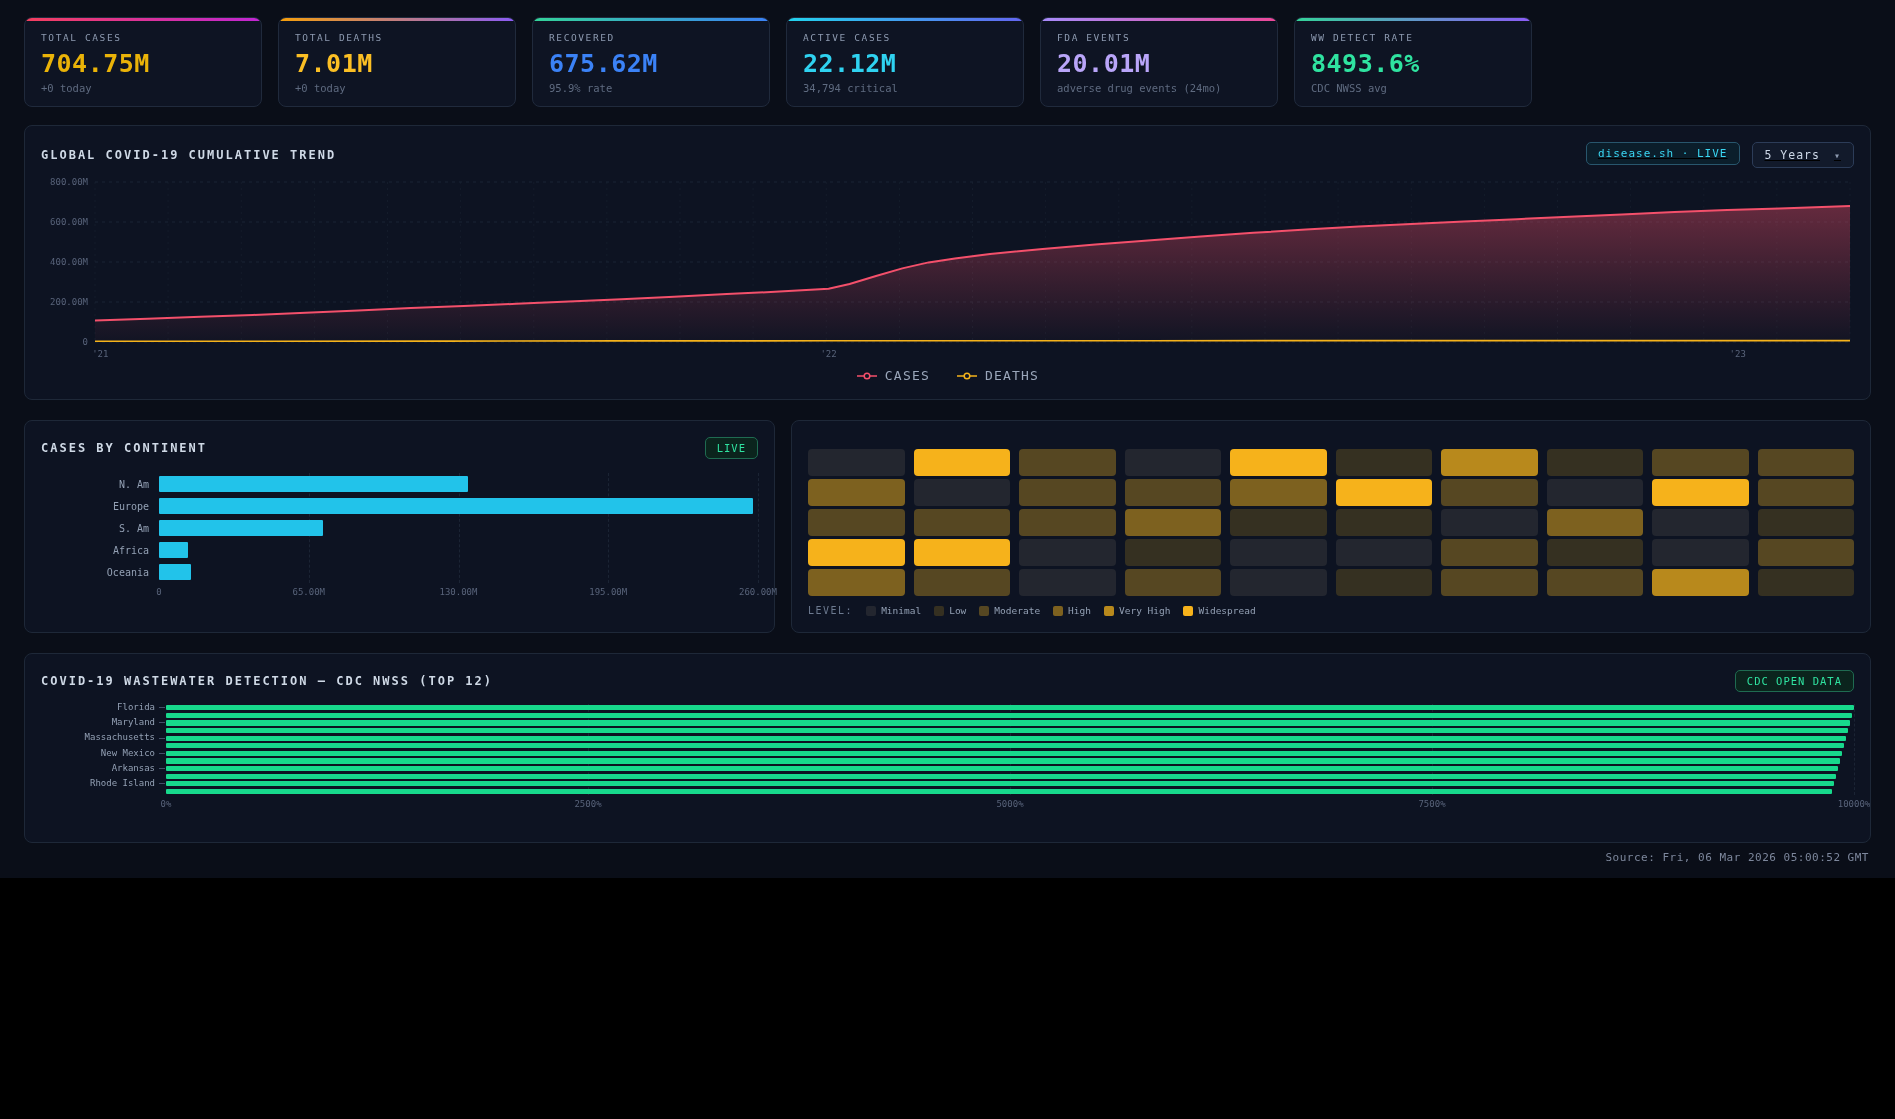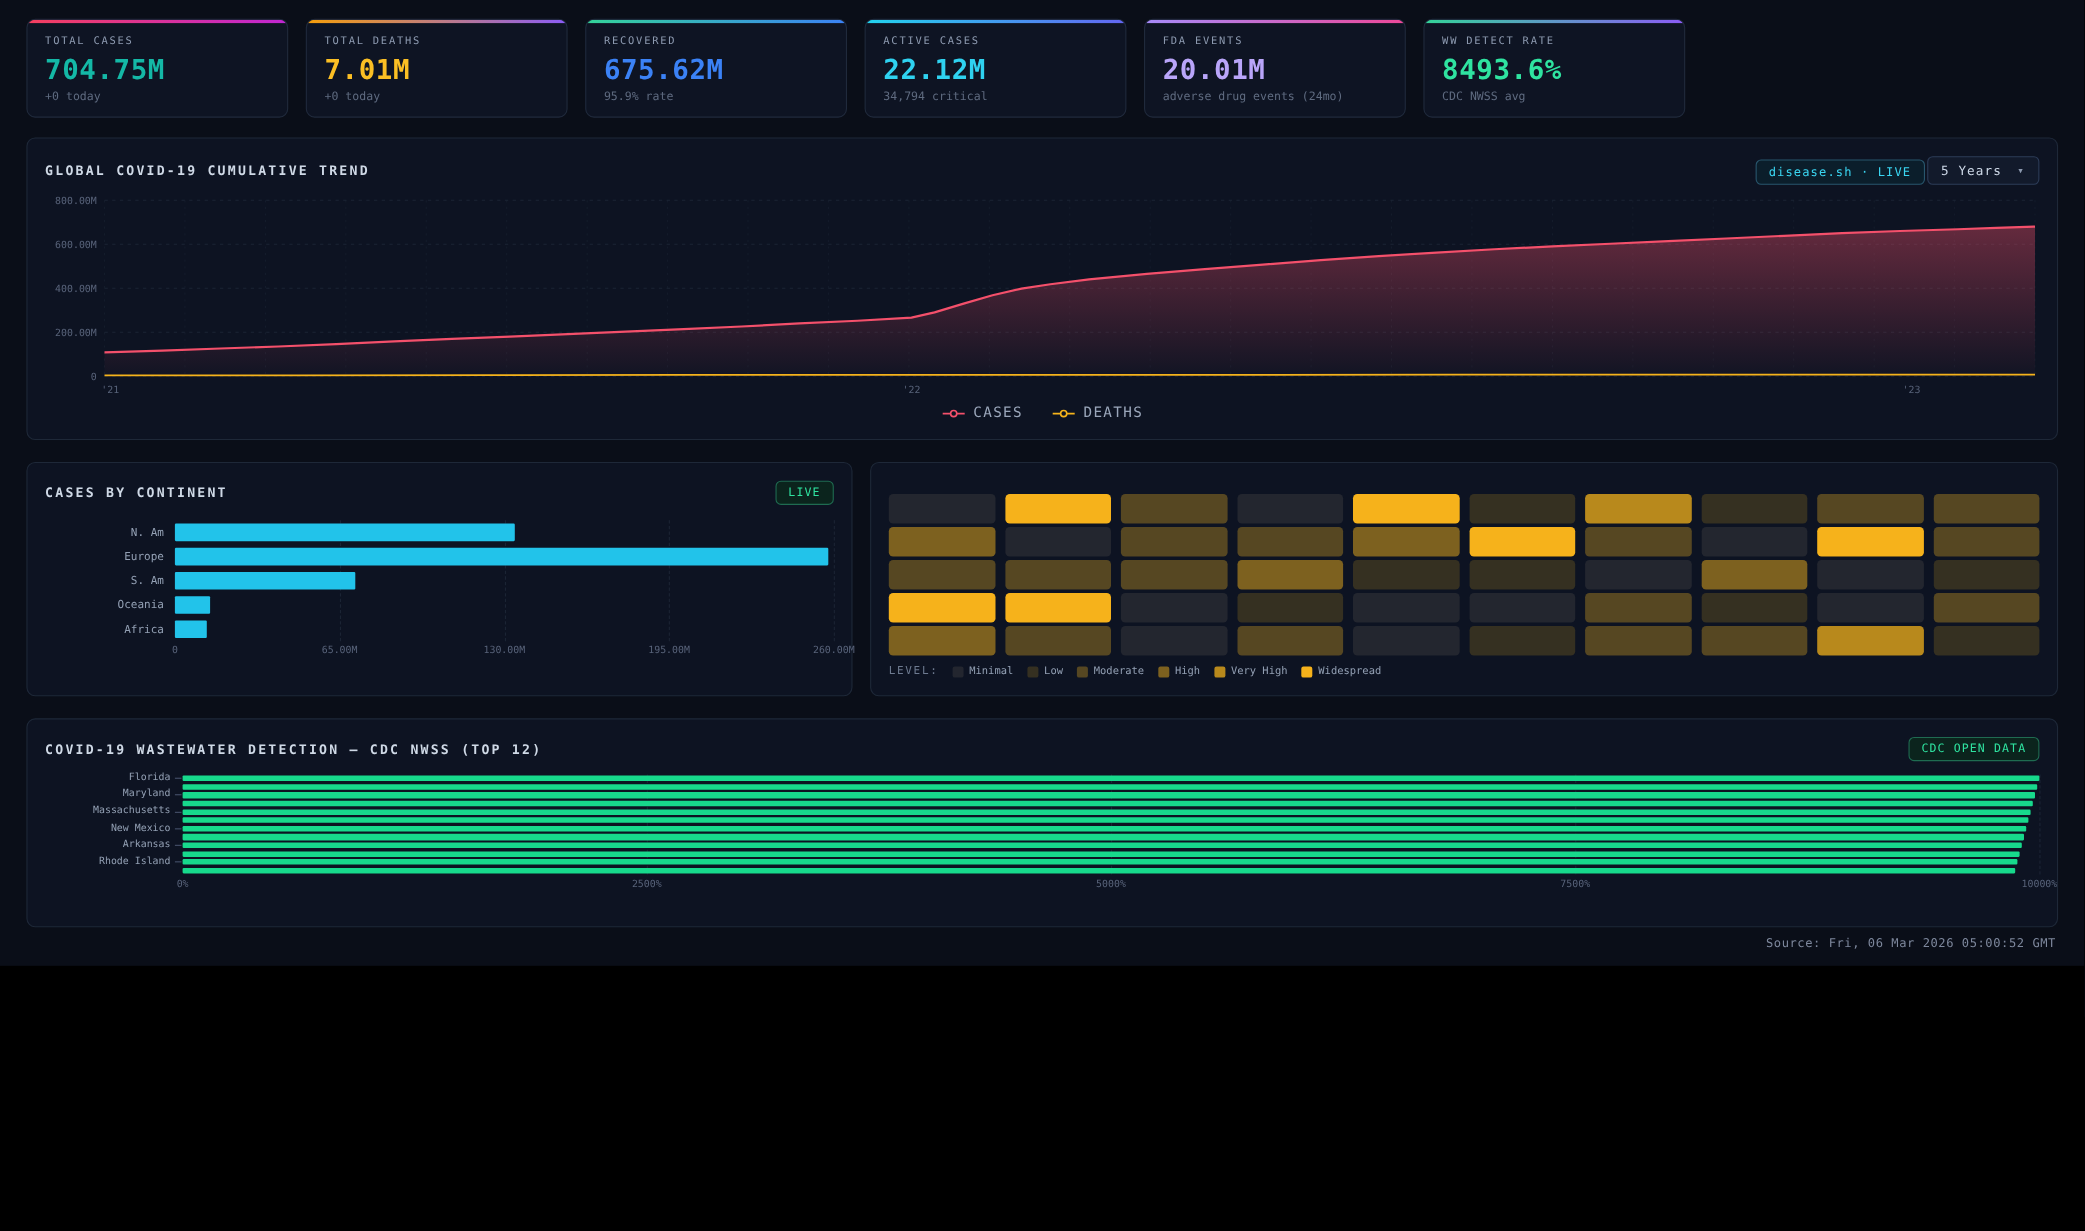--- a/index.html
+++ b/index.html
@@ -12,21 +12,21 @@
   .stat-card { position:relative; overflow:hidden; background:#0e1423; border:1px solid #202a3c; border-radius:8px; padding:14px 16px 12px; height:90px; }
   .stat-accent { position:absolute; top:0; left:0; right:0; height:3px; }
   .stat-label { font-size:9.5px; letter-spacing:1.6px; color:#8d9ab0; margin-bottom:6px; white-space:nowrap; }
   .stat-value { font-size:25px; font-weight:bold; margin-bottom:4px; letter-spacing:.5px; }
   .stat-sub { font-size:10.5px; color:#5f6b80; white-space:nowrap; }
 
   
   .panel { background:#0d1322; border:1px solid #1e2838; border-radius:8px; padding:16px; }
   .panel-header { display:flex; justify-content:space-between; align-items:center; }
   .panel-title { font-size:12px; font-weight:bold; color:#cfd9e6; letter-spacing:2px; white-space:nowrap; }
-  .panel-header-right { display:flex; align-items:flex-end; gap:2px; }
+  .panel-header-right { display:flex; align-items:flex-start; gap:12px;text-decoration:underline; }
 
   .badge { font-size:11px; letter-spacing:1px; padding:4px 11px; border-radius:5px; white-space:nowrap; }
   .badge-cyan { color:#3ad6f2; border:1px solid #28566d; background:#0b1e2b; }
   .badge-green { color:#2fe3a0; border:1px solid #1f6b51; background:#0b241d; font-size:10.5px; }
   .badge-orange { color:#f6a92b; border:1px solid #7a5a22; background:#271d0b; display:flex; align-items:center; gap:7px; font-size:10.5px; }
   .badge-orange .dot { font-size:8px; line-height:1; }
   .select-btn { display:flex; align-items:center; gap:14px; background:#121a2b; border:1px solid #2c3c58; border-radius:5px; color:#ccd7e6; font-family:inherit; font-size:11.5px; letter-spacing:1px; padding:5px 12px; cursor:pointer; }
   .select-btn .chevron { color:#8d9ab0; font-size:10px; }
 
   
@@ -71,21 +71,21 @@
 </style>
 </head>
 <body>
 
 <div class="dashboard">
 
   <div class="stats-row">
       <div class="stat-card">
         <div class="stat-accent" style="background:linear-gradient(90deg,#f43f5e,#c026d3);"></div>
         <div class="stat-label">TOTAL CASES</div>
-        <div class="stat-value" style="color:#14b8a6;">704.75M</div>
+        <div class="stat-value" style="color:#eab308;">704.75M</div>
         <div class="stat-sub">+0 today</div>
       </div>
       <div class="stat-card">
         <div class="stat-accent" style="background:linear-gradient(90deg,#f59e0b,#8b5cf6);"></div>
         <div class="stat-label">TOTAL DEATHS</div>
         <div class="stat-value" style="color:#fbbf24;">7.01M</div>
         <div class="stat-sub">+0 today</div>
       </div>
       <div class="stat-card">
         <div class="stat-accent" style="background:linear-gradient(90deg,#34d399,#3b82f6);"></div>
@@ -214,29 +214,29 @@
               <div class="cont-bar" style="width:99.23%; background:#22c3ea;"></div>
             </div>
           </div>
           <div class="cont-row">
             <div class="cont-label">S. Am</div>
             <div class="cont-track">
               <div class="cont-bar" style="width:27.31%; background:#22c3ea;"></div>
             </div>
           </div>
           <div class="cont-row">
+            <div class="cont-label">Africa</div>
+            <div class="cont-track">
+              <div class="cont-bar" style="width:4.81%; background:#22c3ea;"></div>
+            </div>
+          </div>
+          <div class="cont-row">
             <div class="cont-label">Oceania</div>
             <div class="cont-track">
               <div class="cont-bar" style="width:5.38%; background:#22c3ea;"></div>
-            </div>
-          </div>
-          <div class="cont-row">
-            <div class="cont-label">Africa</div>
-            <div class="cont-track">
-              <div class="cont-bar" style="width:4.81%; background:#22c3ea;"></div>
             </div>
           </div>
           <div class="haxis" style="margin-left:118px;">
             <span style="left:0%;">0</span>
             <span style="left:25%;">65.00M</span>
             <span style="left:50%;">130.00M</span>
             <span style="left:75%;">195.00M</span>
             <span style="left:100%;">260.00M</span>
           </div>
         </div>

